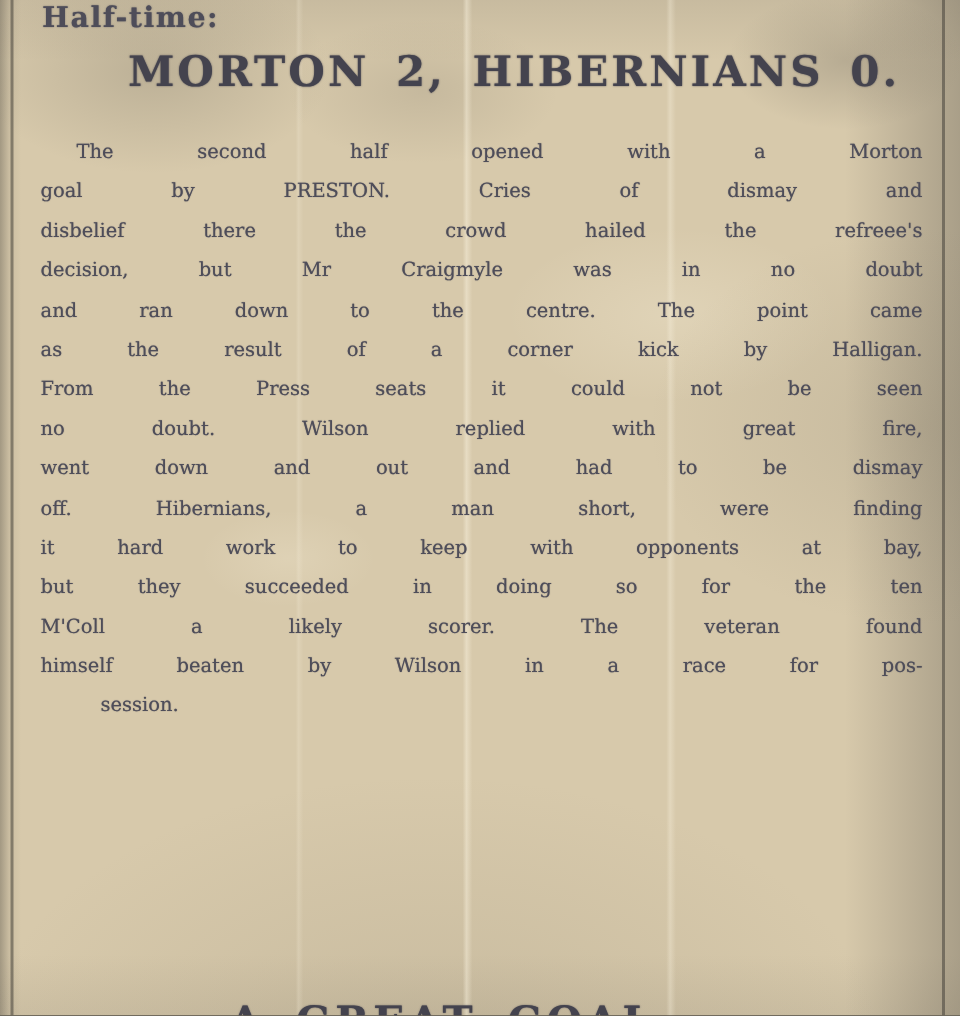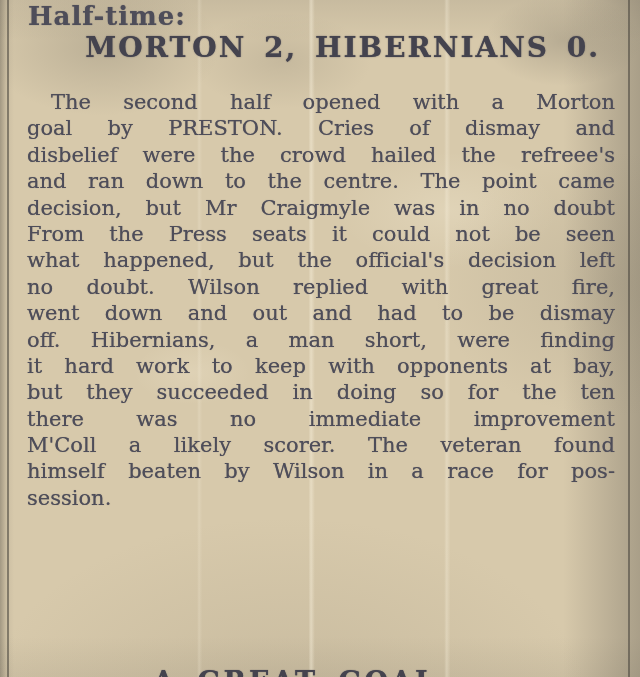--- a/index.html
+++ b/index.html
@@ -35,42 +35,42 @@
       linear-gradient(90deg, transparent 48.2%, rgba(250,243,224,0.45) 48.6%, transparent 49.2%),
       linear-gradient(90deg, transparent 69.4%, rgba(248,241,222,0.35) 69.8%, transparent 70.4%),
       linear-gradient(90deg, transparent 30.8%, rgba(244,236,216,0.25) 31.1%, transparent 31.6%);
   }
   .rule{position:absolute;top:0;bottom:0;width:2px;background:var(--rule);filter:blur(0.4px);}
   .rule-left{left:7px;}
   .rule-right{left:628px;}
 
   .halftime{
     position:absolute;left:28px;top:1px;
-    font-size:26px;font-weight:bold;letter-spacing:1px;
+    font-size:19px;font-weight:bold;letter-spacing:1px;
     color:var(--ink);text-shadow:0 0 1px rgba(78,77,89,0.8);
   }
   .headline{
     position:absolute;left:30px;right:40px;top:31px;
     text-align:right;
     font-size:28px;font-weight:bold;letter-spacing:2px;word-spacing:6px;
     color:var(--ink-dark);text-shadow:0 0 1.2px rgba(68,67,78,0.9);
   }
   .body{
     position:absolute;left:27px;top:89px;width:588px;
-    font-size:21px;line-height:26.4px;
+    font-size:13px;line-height:26.4px;
     text-shadow:0 0 0.7px rgba(78,77,89,0.75);
   }
   .body .line{
     text-align:justify;
     text-align-last:justify;
     white-space:normal;
     height:26.4px;overflow:visible;
   }
   .body .line:first-child{padding-left:24px;}
-  .body .line:last-child{text-align-last:left;}
+  .body .line:last-child{text-align-last:left;margin-left:40px;}
   .partial-headline{
     position:absolute;left:0;right:50px;top:666px;
     text-align:center;
     font-size:27px;font-weight:bold;letter-spacing:3px;word-spacing:8px;
     color:var(--ink-dark);text-shadow:0 0 1px rgba(68,67,78,0.9);
   }
 </style>
 </head>
 <body>
 
@@ -78,30 +78,29 @@
   <div class="rule rule-left"></div>
   <div class="rule rule-right"></div>
 
   <div class="halftime">Half-time:</div>
 
   <div class="headline">MORTON 2, HIBERNIANS 0.</div>
 
   <div class="body">
       <div class="line">The second half opened with a Morton</div>
       <div class="line">goal by PRESTON.  Cries of dismay and</div>
-      <div class="line">disbelief were the crowd hailed the refreee's</div>
+      <div class="line">disbelief there the crowd hailed the refreee's</div>
+      <div class="line">decision, but Mr Craigmyle was in no doubt</div>
       <div class="line">and ran down to the centre.  The point came</div>
-      <div class="line">decision, but Mr Craigmyle was in no doubt</div>
+      <div class="line">as the result of a corner kick by Halligan.</div>
       <div class="line">From the Press seats it could not be seen</div>
-      <div class="line">what happened, but the official's decision left</div>
       <div class="line">no doubt.  Wilson replied with great fire,</div>
       <div class="line">went down and out and had to be dismay</div>
       <div class="line">off.  Hibernians, a man short, were finding</div>
       <div class="line">it hard work to keep with opponents at bay,</div>
       <div class="line">but they succeeded in doing so for the ten</div>
-      <div class="line">there was no immediate improvement</div>
       <div class="line">M'Coll a likely scorer.  The veteran found</div>
       <div class="line">himself beaten by Wilson in a race for pos-</div>
       <div class="line">session.</div>
     </div>
 
   <div class="partial-headline">A GREAT GOAL</div>
 </div>
 
 </body></html>

